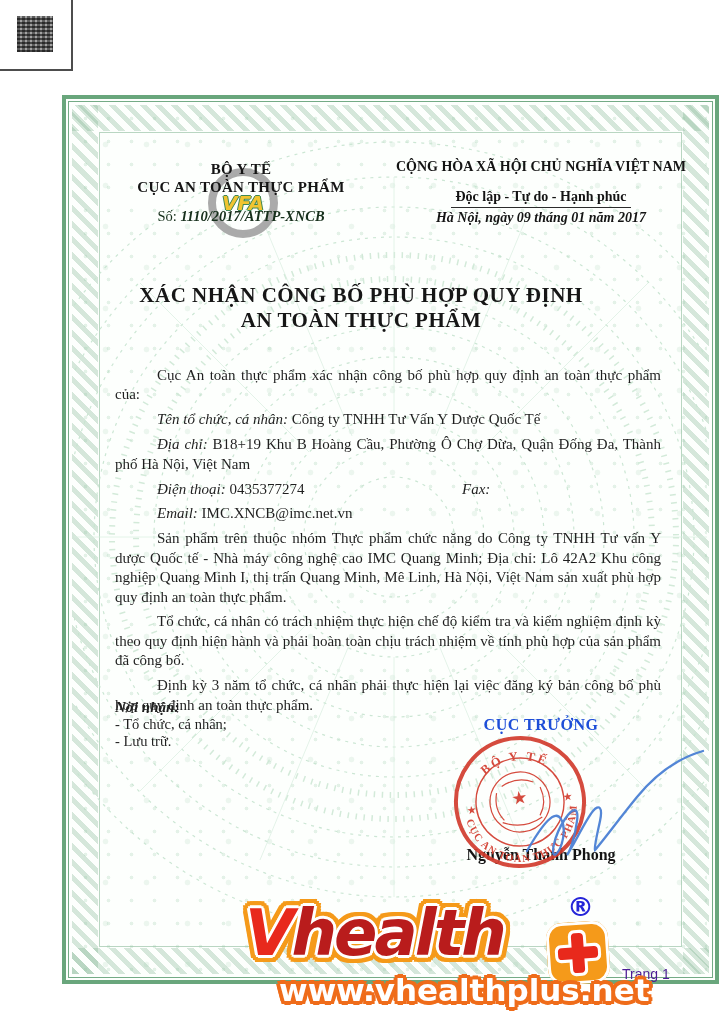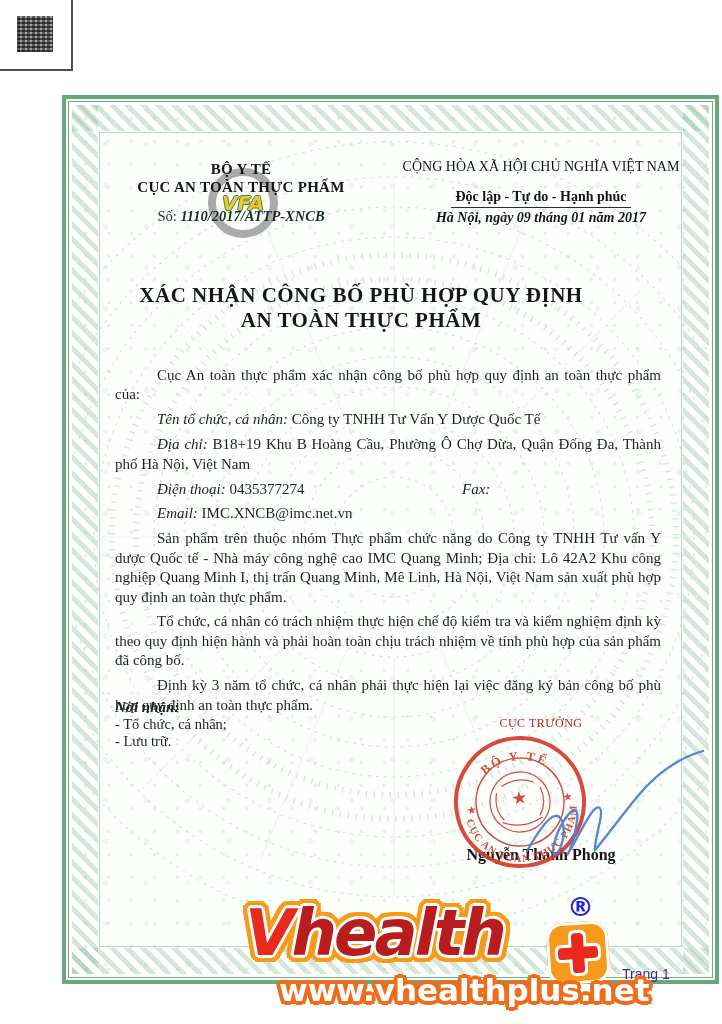--- a/index.html
+++ b/index.html
@@ -36,41 +36,41 @@
   .hleft{position:absolute;left:120px;top:160px;width:242px;text-align:center;z-index:2;}
   .hleft .l1,.hleft .l2{font-weight:bold;font-size:15px;line-height:18px;letter-spacing:.3px;color:#141414;}
   .docno{margin-top:12px;font-size:14.5px;color:#17301c;}
   .docno .num{font-style:italic;font-weight:600;}
   .vfa{position:absolute;left:208px;top:168px;width:54px;height:54px;border:8px solid #a3a3a3;
        border-radius:50%;z-index:1;display:flex;align-items:center;justify-content:center;opacity:.92;}
   .vfa span{font:italic 900 20px "DejaVu Sans",sans-serif;color:#f0c020;
             text-shadow:1px 0 #2f7d46,-1px 0 #2f7d46,0 1px #2f7d46,0 -1px #2f7d46;}
 
   .hright{position:absolute;left:388px;top:158px;width:306px;text-align:center;z-index:2;}
-  .hright .nation{font-weight:normal;font-size:14px;line-height:17px;color:#141414;}
+  .hright .nation{font-weight:bold;font-size:14px;line-height:17px;color:#141414;}
   .hright .motto{display:inline-block;font-weight:bold;font-size:14px;margin-top:14px;
                  padding:0 4px 2px 4px;border-bottom:1.6px solid #2b2b2b;color:#141414;}
   .hright .pdate{margin-top:2px;font-weight:bold;font-style:italic;font-size:14px;color:#141414;}
 
   
   .title{position:absolute;left:100px;top:283px;width:522px;text-align:center;z-index:2;
          font-weight:bold;font-size:21px;line-height:25px;letter-spacing:.5px;color:#161616;}
 
   
   .bodytxt{position:absolute;left:115px;top:366px;width:546px;z-index:2;font-size:15px;line-height:19.4px;}
   .bodytxt p{margin:0 0 5.5px 0;text-indent:42px;text-align:justify;}
   .lbl{font-style:italic;}
   .rowphone{position:relative;}
   .faxlbl{position:absolute;left:305px;top:0;font-style:italic;}
 
   
   .recip{position:absolute;left:115px;top:699px;z-index:2;font-size:14.5px;line-height:17px;}
   .recip .rl{font-weight:bold;font-style:italic;font-size:15px;}
   .signblk{position:absolute;left:420px;top:716px;width:242px;text-align:center;z-index:4;}
-  .signblk .dt{font-weight:normal;font-size:12px;letter-spacing:.5px;color:#b91c1c;}
+  .signblk .dt{font-weight:bold;font-size:16px;letter-spacing:.5px;color:#1d4ed8;}
   .signer{position:absolute;left:420px;top:846px;width:242px;text-align:center;z-index:4;
           font-weight:bold;font-size:16px;color:#141414;}
   .stamp{position:absolute;left:450px;top:732px;width:140px;height:140px;z-index:5;transform:rotate(-8deg);opacity:.92;}
   .sig{position:absolute;left:515px;top:745px;width:195px;height:125px;z-index:6;}
 
   
   .filecode{position:absolute;left:28px;top:966px;z-index:15;
             font:600 14px "Liberation Sans",sans-serif;color:#4a4a4a;letter-spacing:.2px;}
   .pageno{position:absolute;left:622px;top:966px;z-index:15;
           font:14px "Liberation Sans",sans-serif;color:#4c1d95;}

